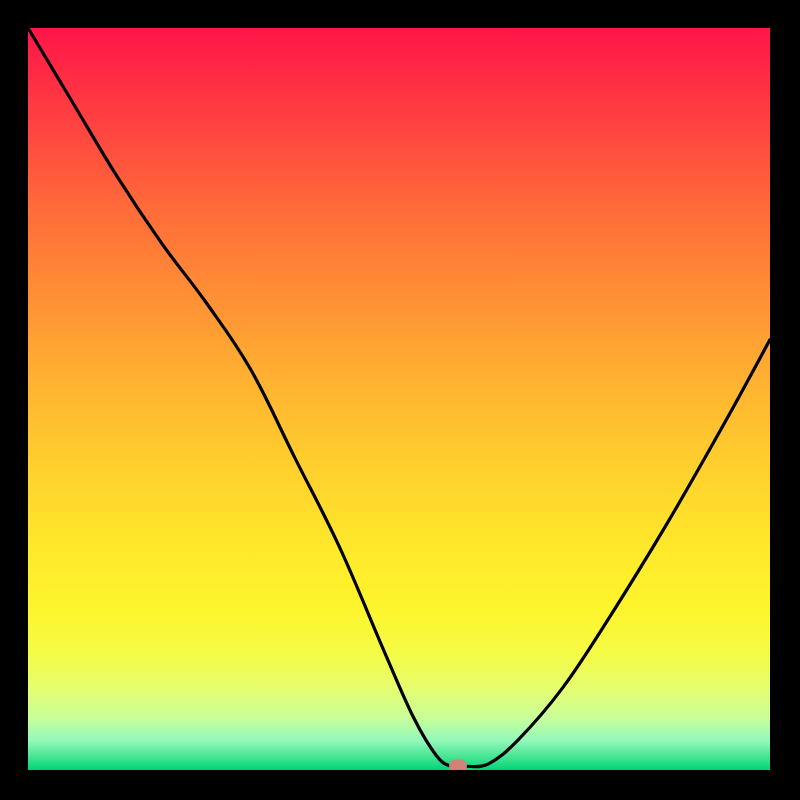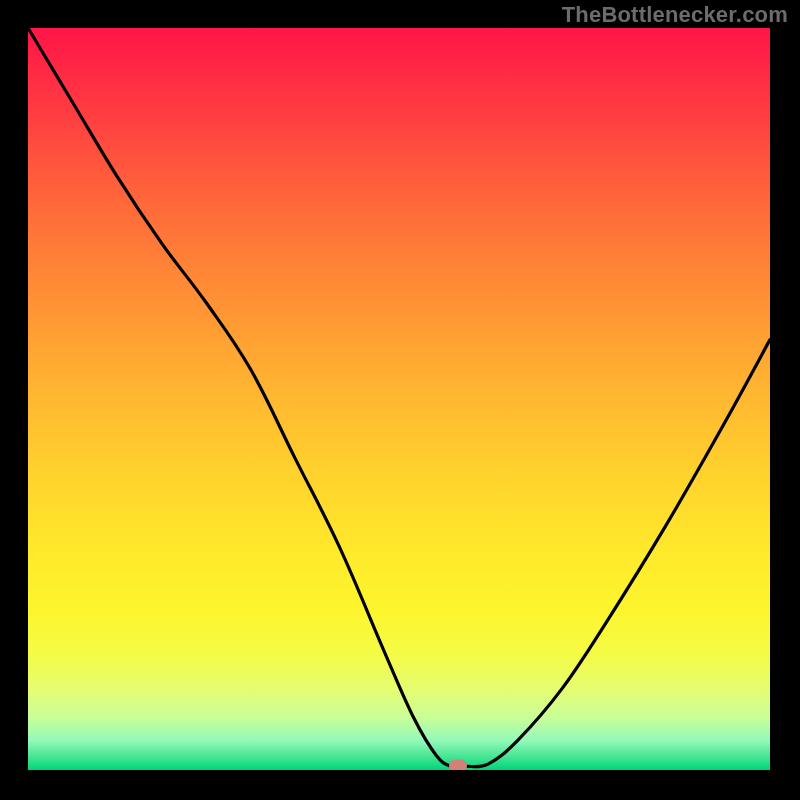--- a/index.html
+++ b/index.html
@@ -65,21 +65,20 @@
     background: #d38079;
     border-radius: 7px;
     z-index: 6;
     transform: translate(-50%, -50%);
   }
 </style>
 </head>
 <body>
 
 <div class="frame">
-  <div class="watermark">TheBottlenecker.com</div>
 
   <div class="plot-area">
     <div class="gradient-bg"></div>
 
     <svg class="curve" viewBox="0 0 742 742" preserveAspectRatio="none">
       <path id="curve-path" d="M 0.00 0.00 C 8.16 13.60, 28.20 46.99, 44.52 74.20 C 60.84 101.41, 72.72 122.55, 89.04 148.40 C 105.36 174.25, 117.24 192.05, 133.56 215.18 C 149.88 238.31, 161.76 251.41, 178.08 274.54 C 194.40 297.67, 206.28 312.75, 222.60 341.32 C 238.92 369.89, 250.80 397.71, 267.12 430.36 C 283.44 463.01, 295.32 484.03, 311.64 519.40 C 327.96 554.77, 342.56 591.99, 356.16 623.28 C 369.76 654.57, 376.32 671.02, 385.84 690.06 C 395.36 709.10, 401.30 718.32, 408.10 727.16 C 414.90 736.00, 417.50 736.25, 422.94 738.29 C 428.38 740.33, 430.98 738.70, 437.78 738.29 C 444.58 737.88, 450.52 740.83, 460.04 736.06 C 469.56 731.30, 476.12 726.20, 489.72 712.32 C 503.32 698.44, 517.92 682.15, 534.24 660.38 C 550.56 638.61, 559.72 623.53, 578.76 593.60 C 597.80 563.67, 616.35 533.87, 638.12 497.14 C 659.89 460.41, 678.44 427.27, 697.48 393.26 C 716.52 359.25, 733.84 326.60, 742.00 311.64" fill="none" stroke="#000" stroke-width="3.2" stroke-linejoin="round" stroke-linecap="round"></path>
     </svg>
 
     <div class="marker" id="marker" style="left: 430.36px; top: 738.29px;"></div>
   </div>

